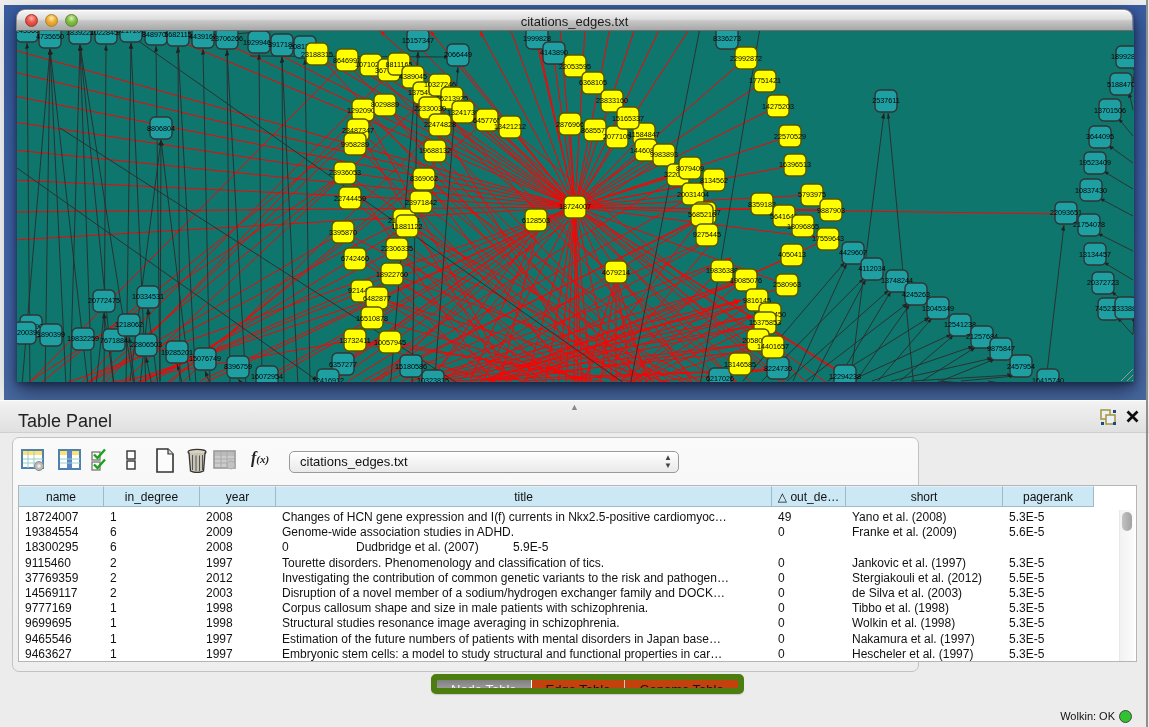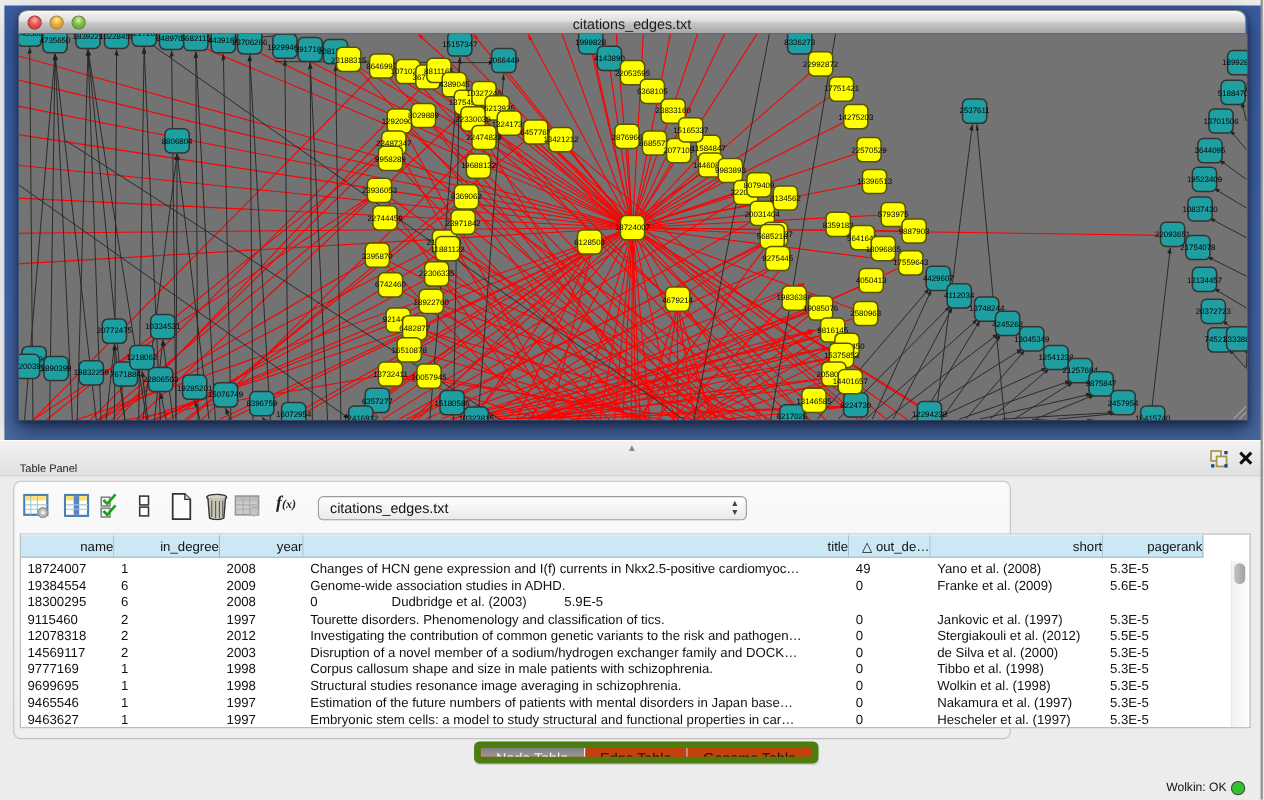--- a/index.html
+++ b/index.html
@@ -3,35 +3,35 @@
 *{margin:0;padding:0;box-sizing:border-box}
 body{width:1149px;height:727px;font-family:"Liberation Sans",sans-serif;background:#ececec;position:relative;overflow:hidden}
 #desk{position:absolute;left:4px;top:5px;width:1143px;height:395px;background:linear-gradient(180deg,#3a5c9e 0%,#3f63a6 30%,#4467ab 70%,#48699f 100%);}
 #win{position:absolute;left:17px;top:10px;width:1117px;height:372px;border-radius:8px 8px 0 0;box-shadow:0 9px 20px rgba(8,16,40,.62),0 2px 6px rgba(8,16,40,.5);}
 #titlebar{position:absolute;left:-1px;top:-1px;width:1117px;height:22px;border:1px solid #888;border-bottom:1px solid #6b6b6b;border-radius:9px 9px 0 0;background:linear-gradient(180deg,#f6f6f6 0%,#dedede 45%,#c6c6c6 55%,#a8a8a8 100%);box-shadow:inset 0 1px 0 #fff;}
 #titlebar .t{position:absolute;width:100%;text-align:center;top:4px;font-size:13px;color:#1a1a1a}
 .tl{position:absolute;top:4px;width:13px;height:13px;border-radius:50%;}
 #tlr{left:8px;background:radial-gradient(circle at 50% 30%,#ffb0a8 0%,#e9564c 45%,#c03730 100%);border:1px solid #a3342c}
 #tly{left:28px;background:radial-gradient(circle at 50% 30%,#ffe9b0 0%,#eead31 45%,#c8892a 100%);border:1px solid #ad852b}
 #tlg{left:48px;background:radial-gradient(circle at 50% 30%,#d6f3b2 0%,#84bc44 45%,#5d9a33 100%);border:1px solid #5d8b33}
-#content{position:absolute;left:0;top:21px;width:1117px;height:351px;background:#737373;overflow:hidden}
+#content{position:absolute;left:0;top:21px;width:1117px;height:351px;background:#0f766e;overflow:hidden}
 #rsz{position:absolute;right:1px;bottom:1px;width:14px;height:14px;background:
  repeating-linear-gradient(135deg,transparent 0 3px,#999 3px 4px);clip-path:polygon(100% 0,100% 100%,0 100%);}
 #tpanel{position:absolute;left:0;top:400px;width:1149px;height:327px;background:#ececec}
 #tphead{position:absolute;left:0;top:0;width:100%;height:33px;background:linear-gradient(180deg,#f2f2f2,#e0e0e0);border-top:1px solid #fdfdfd;border-bottom:1px solid #cfcfcf}
-#tphead .lbl{position:absolute;left:18px;top:20px;font-size:10px;color:#222}
+#tphead .lbl{position:absolute;left:18px;top:10px;font-size:18px;color:#222}
 #dimple{position:absolute;left:570px;top:1px;color:#888;font-size:9px}
 #subpanel{position:absolute;left:12px;top:37px;width:907px;height:235px;background:linear-gradient(180deg,#fafafa,#eeeeee);border:1px solid #c2c2c2;border-radius:7px;}
 #toolbar{position:absolute;left:0;top:0;width:100%;height:47px;}
 .tbi{position:absolute;top:10px}
 #combo{position:absolute;left:276px;top:13px;width:390px;height:22px;border:1px solid #9a9a9a;border-radius:5px;background:linear-gradient(180deg,#ffffff,#e9e9e9);font-size:13px;color:#111;line-height:20px;padding-left:10px}
 #combo .arr{position:absolute;right:6px;top:2px;font-size:8px;color:#444;line-height:8px;text-align:center}
 #tblwrap{position:absolute;left:5px;top:47px;width:1119px;height:177px;background:#fff;border:1px solid #b5b5b5}
 #thead{position:absolute;left:0;top:0;height:21px;width:1075px;display:flex;font-size:12px}
-#thead .h{background:#cde8f5;border-right:1px solid #9dbccb;border-bottom:1px solid #9dbccb;border-top:1px solid #e3f2fa;text-align:right;line-height:20px;color:#111;overflow:hidden;white-space:nowrap}
+#thead .h{background:#cde8f5;border-right:1px solid #9dbccb;border-bottom:1px solid #9dbccb;border-top:1px solid #e3f2fa;text-align:center;line-height:20px;color:#111;overflow:hidden;white-space:nowrap}
 #tbody{position:absolute;left:0;top:21px;width:1075px;font-size:12px;color:#111;padding-top:3px}
 .tr{display:flex;height:15.2px;line-height:15.2px;white-space:nowrap}
 .c{overflow:hidden;padding-left:6px}
 .c1{width:85px}.c2{width:96px}.c3{width:76px}.c4{width:496px}.c5{width:74px}.c6{width:157px}.c7{width:91px}
 .h1{width:85px}.h2{width:96px}.h3{width:76px}.h4{width:496px}.h5{width:74px}.h6{width:157px}.h7{width:91px}
 #vscroll{position:absolute;right:2px;top:24px;width:15px;height:151px;background:linear-gradient(90deg,#f2f2f2,#fbfbfb);border-left:1px solid #e8e8e8}
 #vthumb{position:absolute;left:2px;top:2px;width:10px;height:19px;border-radius:5px;background:linear-gradient(90deg,#c2c2c2,#a2a2a2)}
 #tabs{position:absolute;left:431px;top:274px;height:20px;display:flex;font-size:13px;border:6px solid #4d7c0f;border-radius:5px;overflow:hidden;background:#c2410c;box-shadow:0 1px 1px rgba(0,0,0,.15)}
 .tab{padding:0 14px;line-height:19px;color:#111}
 .tab.sel{background:linear-gradient(180deg,#7f7f7f,#9a9a9a);color:#f4f4f4}
@@ -902,48 +902,48 @@
             <div class="c c4">Genome‑wide association studies in ADHD.</div>
             <div class="c c5">0</div>
             <div class="c c6">Franke et al. (2009)</div>
             <div class="c c7">5.6E‑5</div>
           </div>
           <div class="tr">
             <div class="c c1">18300295</div>
             <div class="c c2">6</div>
             <div class="c c3">2008</div>
             <div class="c c5">0</div>
-            <div class="c c6">Dudbridge et al. (2003)</div>
+            <div class="c c6">Dudbridge et al. (2007)</div>
             <div class="c c7">5.9E‑5</div>
           </div>
           <div class="tr">
             <div class="c c1">9115460</div>
             <div class="c c2">2</div>
             <div class="c c3">1997</div>
             <div class="c c4">Tourette disorders. Phenomenology and classification of tics.</div>
             <div class="c c5">0</div>
             <div class="c c6">Jankovic et al. (1997)</div>
             <div class="c c7">5.3E‑5</div>
           </div>
           <div class="tr">
-            <div class="c c1">12078318</div>
+            <div class="c c1">37769359</div>
             <div class="c c2">2</div>
             <div class="c c3">2012</div>
             <div class="c c4">Investigating the contribution of common genetic variants to the risk and pathogen…</div>
             <div class="c c5">0</div>
             <div class="c c6">Stergiakouli et al. (2012)</div>
             <div class="c c7">5.5E‑5</div>
           </div>
           <div class="tr">
             <div class="c c1">14569117</div>
             <div class="c c2">2</div>
             <div class="c c3">2003</div>
             <div class="c c4">Disruption of a novel member of a sodium/hydrogen exchanger family and DOCK…</div>
             <div class="c c5">0</div>
-            <div class="c c6">de Silva et al. (2000)</div>
+            <div class="c c6">de Silva et al. (2003)</div>
             <div class="c c7">5.3E‑5</div>
           </div>
           <div class="tr">
             <div class="c c1">9777169</div>
             <div class="c c2">1</div>
             <div class="c c3">1998</div>
             <div class="c c4">Corpus callosum shape and size in male patients with schizophrenia.</div>
             <div class="c c5">0</div>
             <div class="c c6">Tibbo et al. (1998)</div>
             <div class="c c7">5.3E‑5</div>

